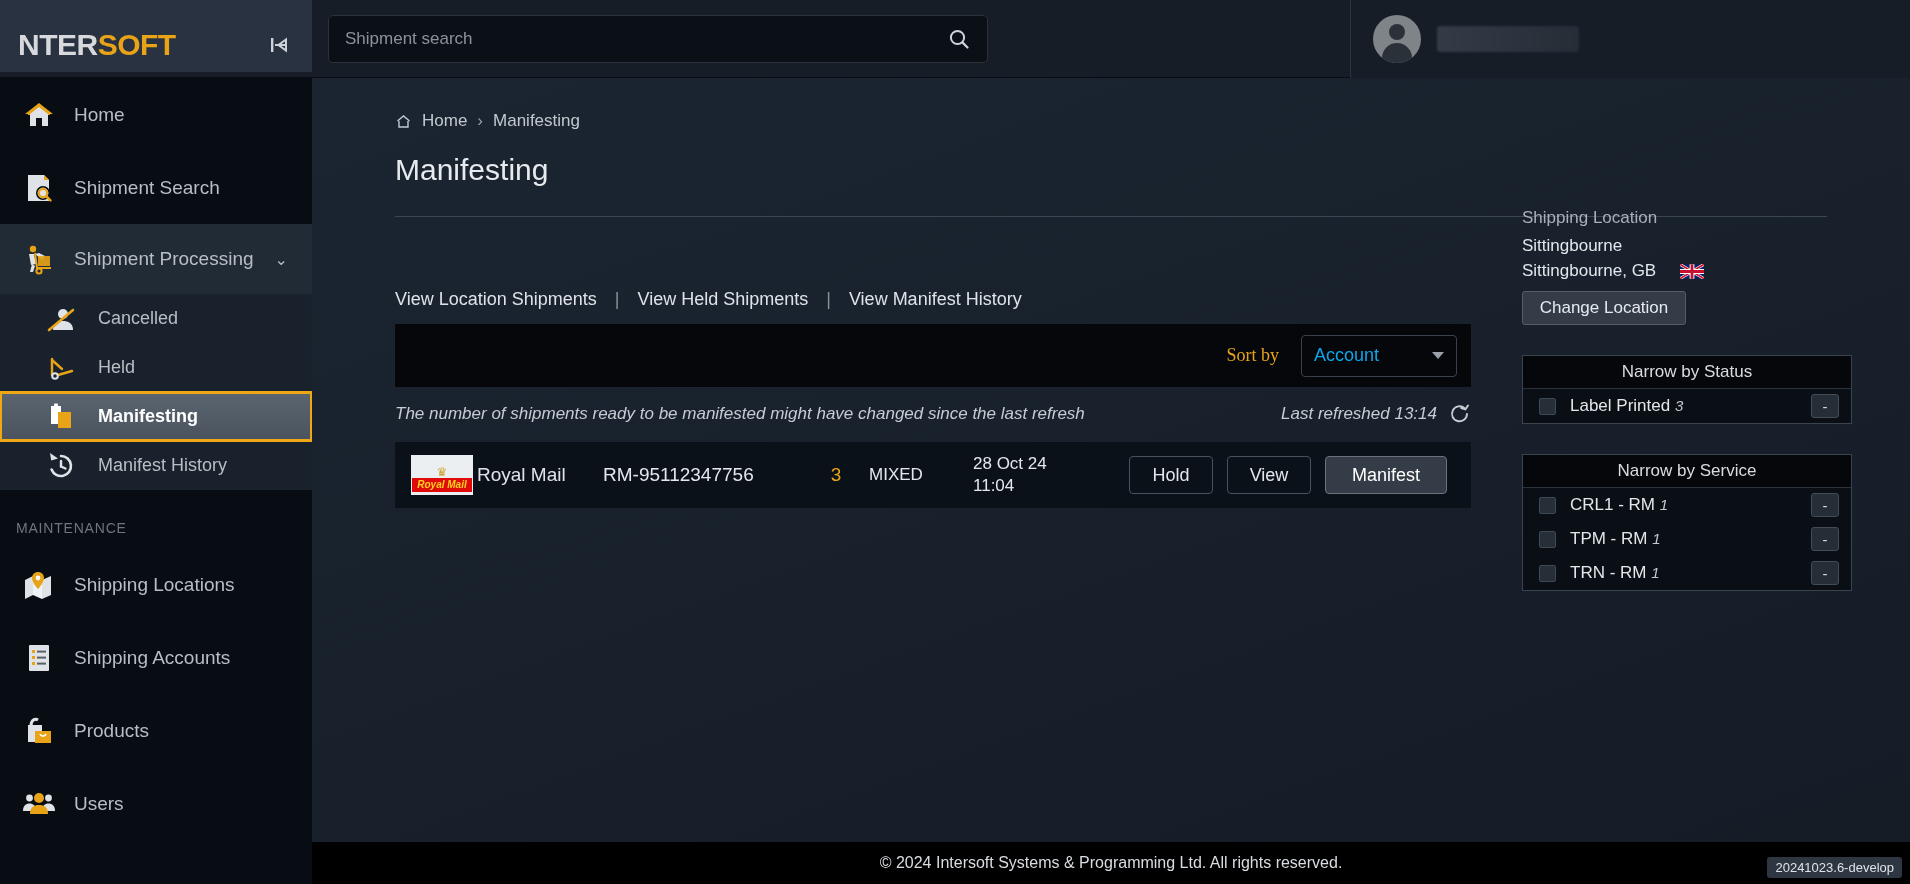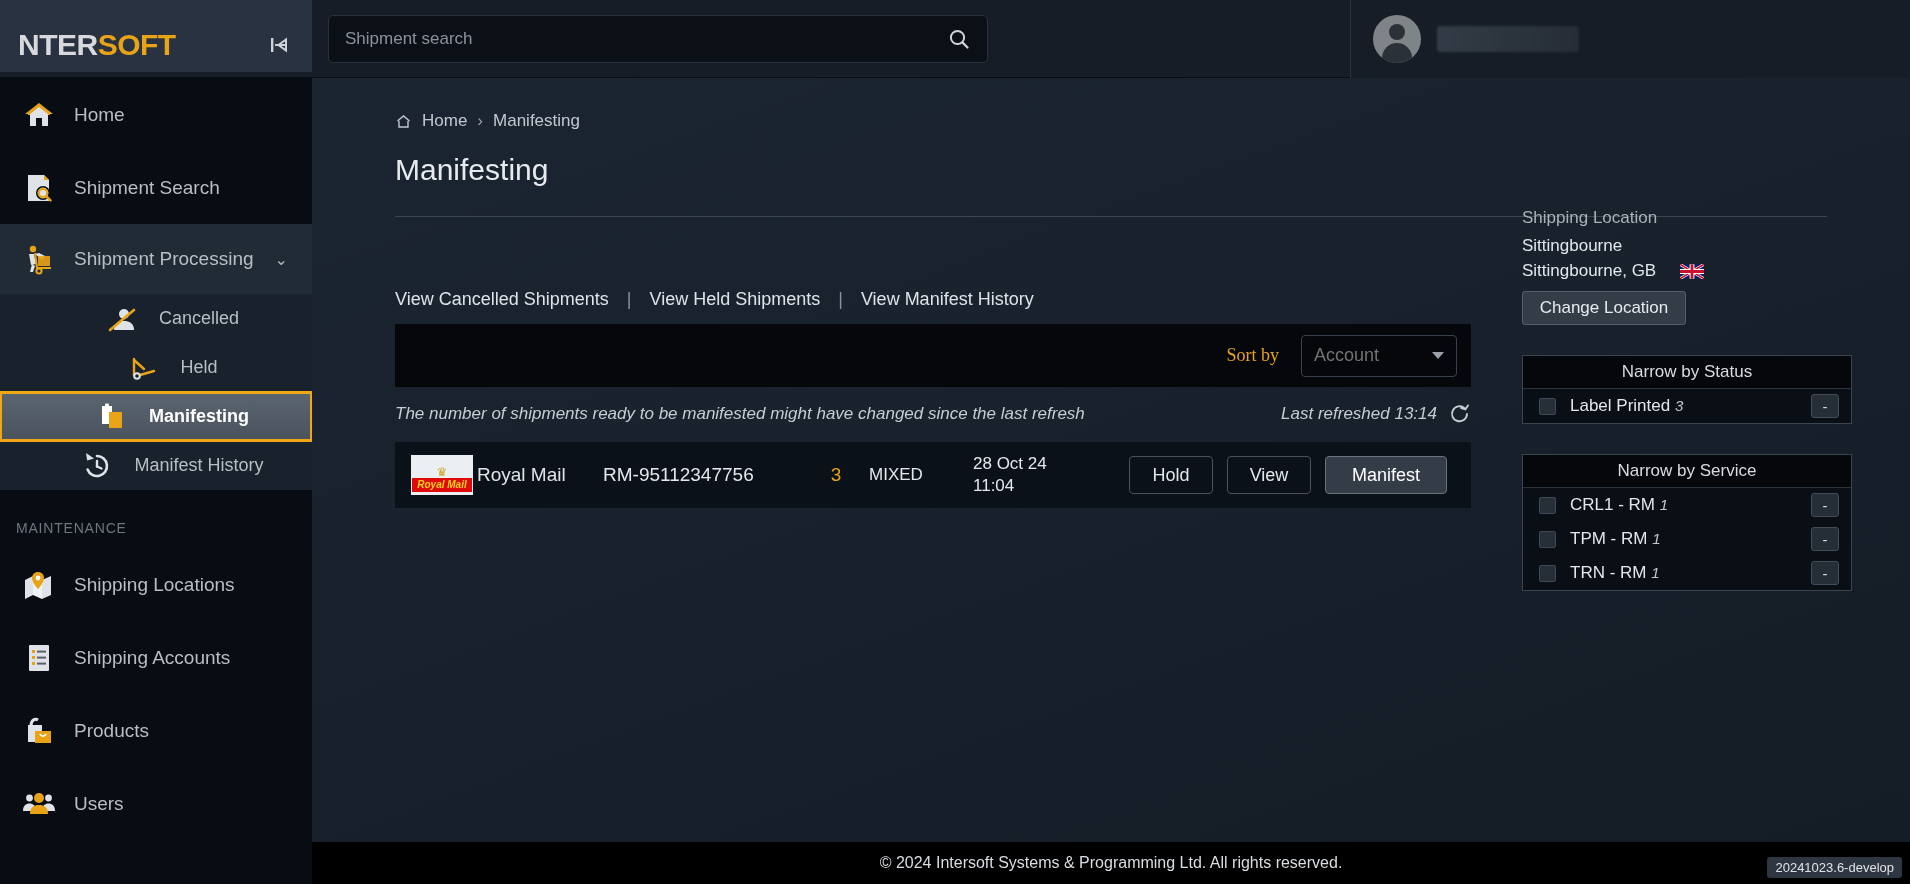--- a/index.html
+++ b/index.html
@@ -97,21 +97,21 @@
     color: #b9bec4; font-size: 19px;
   }
   .nav-item.group {
     background: #212b36; height: 70px;
     position: relative;
   }
   .nav-item .chev {
     position: absolute; right: 24px; color: #b0b5bb; font-size: 16px;
   }
   .subnav { background: #19222c; }
-  .subnav .nav-item { height: 49px; font-size: 18px; padding-left: 32px; gap: 20px; justify-content: center; }
+  .subnav .nav-item { height: 49px; font-size: 18px; padding-left: 44px; gap: 20px; }
   .nav-item.selected {
     background: linear-gradient(180deg,#5b6570,#4a535d);
     outline: 3px solid #f0a714; outline-offset: -2px;
     color: #ffffff; font-weight: bold;
   }
   .section-label {
     color: #6f767e; font-size: 14px; letter-spacing: 0.8px;
     padding: 30px 0 12px 16px;
   }
   .ico { width: 34px; height: 34px; flex-shrink: 0; display:block; }
@@ -146,21 +146,21 @@
     margin: 14px 0 0 83px; width: 1076px; height: 63px;
     background: #05070b;
     display: flex; align-items: center; justify-content: flex-end;
     padding-right: 14px; gap: 22px;
   }
   .sortby-label { color: #e8a317; font-size: 18px; font-family: Liberation Serif, serif; }
   .select-box {
     width: 156px; height: 42px;
     background: #05070b; border: 1px solid #39414c; border-radius: 4px;
     display: flex; align-items: center; justify-content: space-between;
-    padding: 0 12px; color: #737373; font-size: 18px; cursor: pointer;
+    padding: 0 12px; color: #0ea5e9; font-size: 18px; cursor: pointer;
   }
   .caret { width: 0; height: 0; border-left: 6px solid transparent;
            border-right: 6px solid transparent; border-top: 7px solid #9aa1aa; }
 
   .refresh-row {
     margin: 16px 0 0 83px; width: 1076px;
     display: flex; align-items: center; justify-content: space-between;
     font-size: 17px; color: #c7ccd3; font-style: italic;
   }
   .refresh-right { display: flex; align-items: center; gap: 12px; }
@@ -416,21 +416,21 @@
     </svg>
     <a>Home</a>
     <span class="sep">›</span>
     <span>Manifesting</span>
   </div>
 
   <h1 class="page-title">Manifesting</h1>
   <div class="title-rule"></div>
 
   <div class="links-row">
-    <a>View Cancelled Shipments</a>
+    <a>View Location Shipments</a>
     <span class="bar">|</span>
     <a>View Held Shipments</a>
     <span class="bar">|</span>
     <a>View Manifest History</a>
   </div>
 
   <div class="panel-dark">
     <span class="sortby-label">Sort by</span>
     <div class="select-box">
       <span>Account</span>

